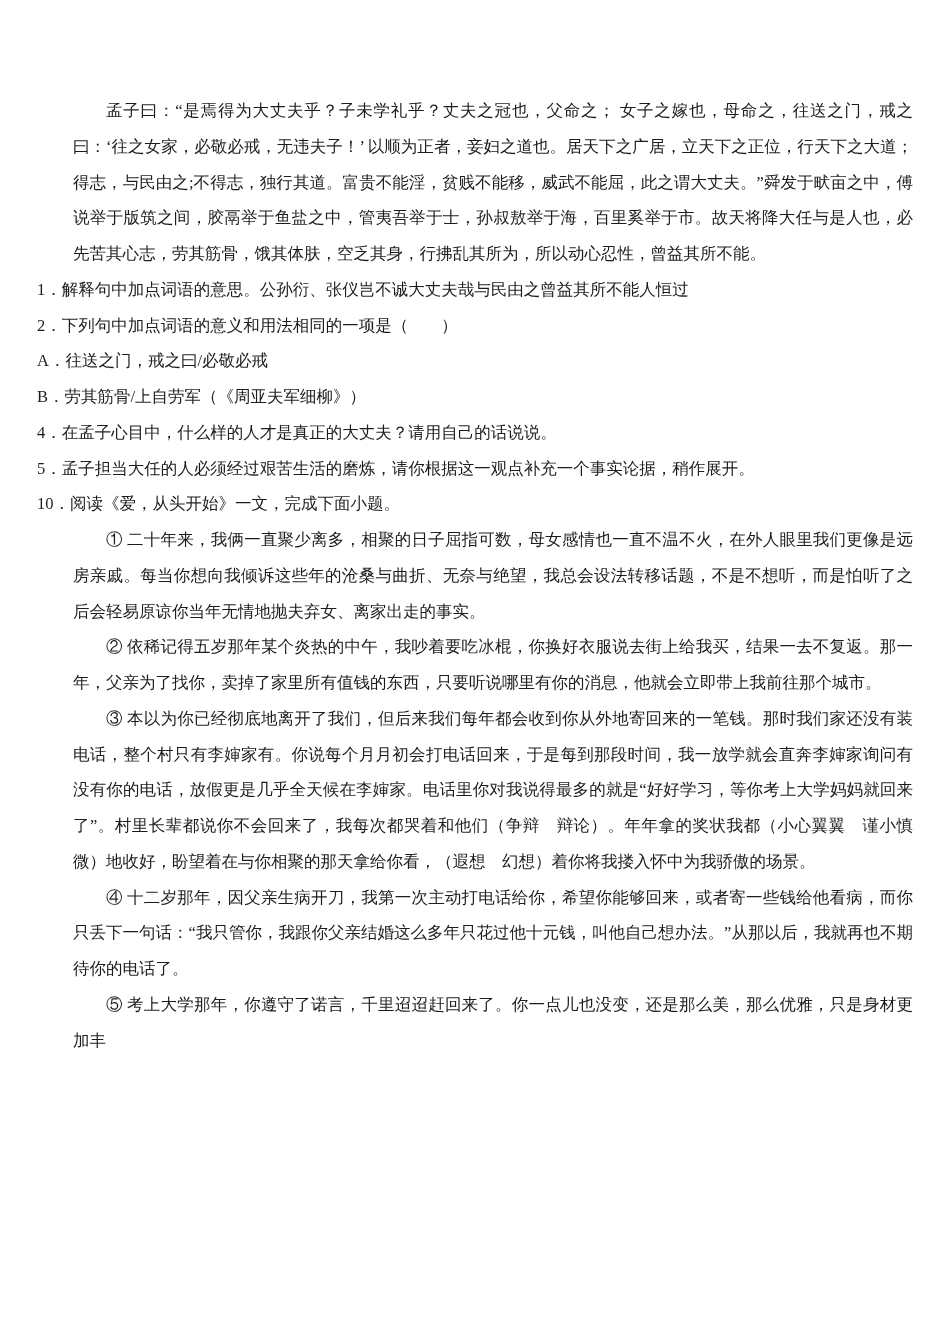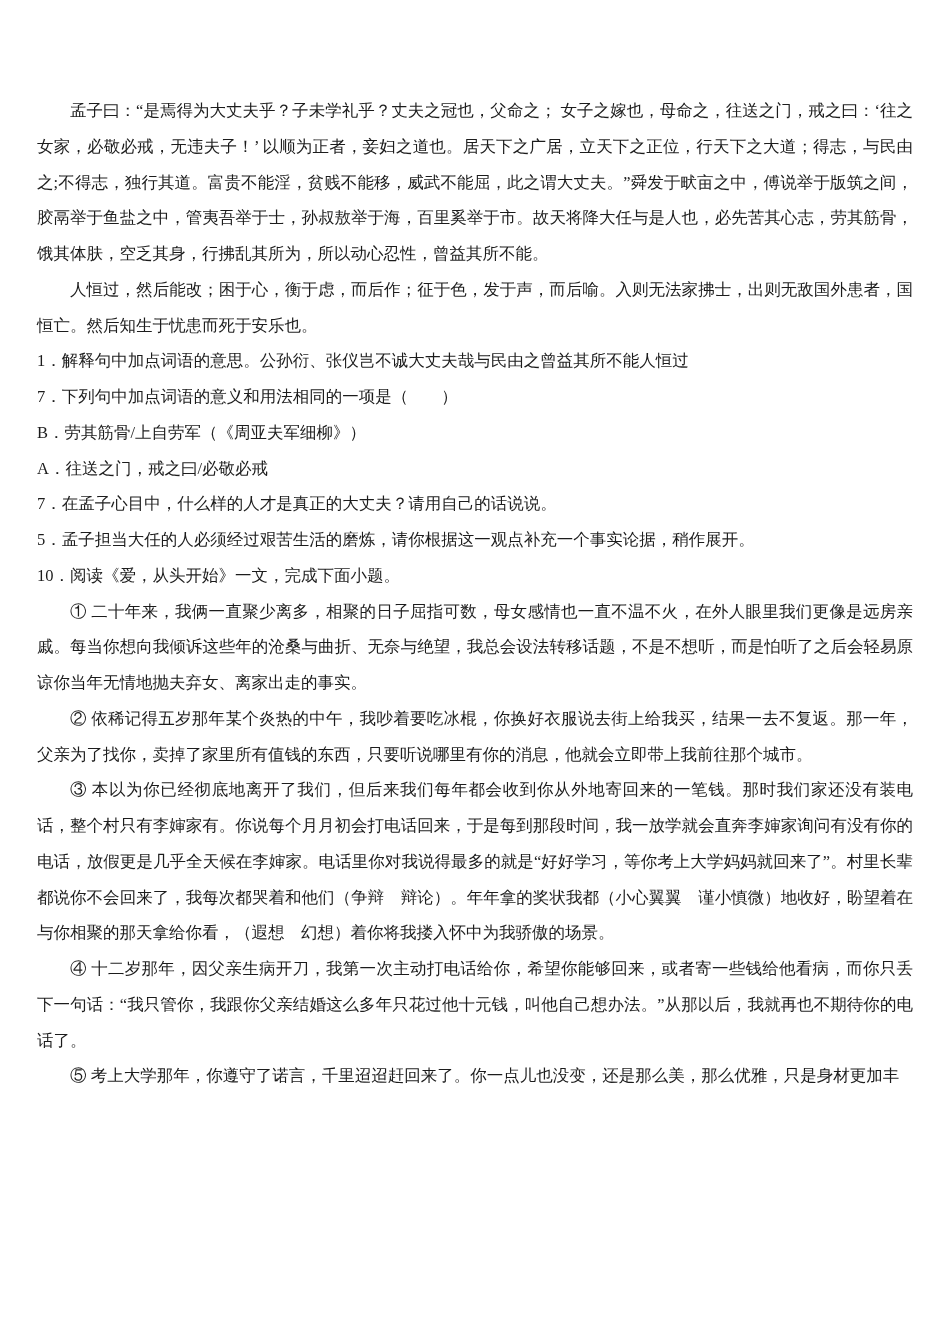--- a/index.html
+++ b/index.html
@@ -14,44 +14,43 @@
     color: #1c1c1c;
   }
   .doc { width: 100%; }
   .para {
     margin: 0;
     font-size: 16.5px;
     line-height: 35.75px;
     text-align: justify;
     word-break: break-all;
   }
-  .para.indent { text-indent: 2em; }
+  .para.indent { text-indent: 2em; margin-left: 36px; }
 </style>
 </head>
 <body style="background: rgb(255, 255, 255); color: rgb(28, 28, 28);">
 
 <main class="doc">
   <section>
 
       <p class="para indent">孟子曰：“是焉得为大丈夫乎？子未学礼乎？丈夫之冠也，父命之； 女子之嫁也，母命之，往送之门，戒之曰：‘往之女家，必敬必戒，无违夫子！’ 以顺为正者，妾妇之道也。居天下之广居，立天下之正位，行天下之大道；得志，与民由之;不得志，独行其道。富贵不能淫，贫贱不能移，威武不能屈，此之谓大丈夫。”舜发于畎亩之中，傅说举于版筑之间，胶鬲举于鱼盐之中，管夷吾举于士，孙叔敖举于海，百里奚举于市。故天将降大任与是人也，必先苦其心志，劳其筋骨，饿其体肤，空乏其身，行拂乱其所为，所以动心忍性，曾益其所不能。</p>
 
-      <p class="para indent">人恒过，然后能改；困于心，衡于虑，而后作；征于色，发于声，而后喻。入则无法家拂士，出则无敌国外患者，国恒亡。然后知生于忧患而死于安乐也。</p>
 
       <p class="para">1．解释句中加点词语的意思。公孙衍、张仪岂不诚大丈夫哉与民由之曾益其所不能人恒过</p>
 
-      <p class="para">7．下列句中加点词语的意义和用法相同的一项是（　　）</p>
+      <p class="para">2．下列句中加点词语的意义和用法相同的一项是（　　）</p>
+
+      <p class="para">A．往送之门，戒之曰/必敬必戒</p>
 
       <p class="para">B．劳其筋骨/上自劳军（《周亚夫军细柳》）</p>
-
-      <p class="para">A．往送之门，戒之曰/必敬必戒</p>
 
 
 
 
-      <p class="para">7．在孟子心目中，什么样的人才是真正的大丈夫？请用自己的话说说。</p>
+      <p class="para">4．在孟子心目中，什么样的人才是真正的大丈夫？请用自己的话说说。</p>
 
       <p class="para">5．孟子担当大任的人必须经过艰苦生活的磨炼，请你根据这一观点补充一个事实论据，稍作展开。</p>
 
       <p class="para">10．阅读《爱，从头开始》一文，完成下面小题。</p>
 
 
       <p class="para indent">① 二十年来，我俩一直聚少离多，相聚的日子屈指可数，母女感情也一直不温不火，在外人眼里我们更像是远房亲戚。每当你想向我倾诉这些年的沧桑与曲折、无奈与绝望，我总会设法转移话题，不是不想听，而是怕听了之后会轻易原谅你当年无情地抛夫弃女、离家出走的事实。</p>
 
       <p class="para indent">② 依稀记得五岁那年某个炎热的中午，我吵着要吃冰棍，你换好衣服说去街上给我买，结果一去不复返。那一年，父亲为了找你，卖掉了家里所有值钱的东西，只要听说哪里有你的消息，他就会立即带上我前往那个城市。</p>
 

